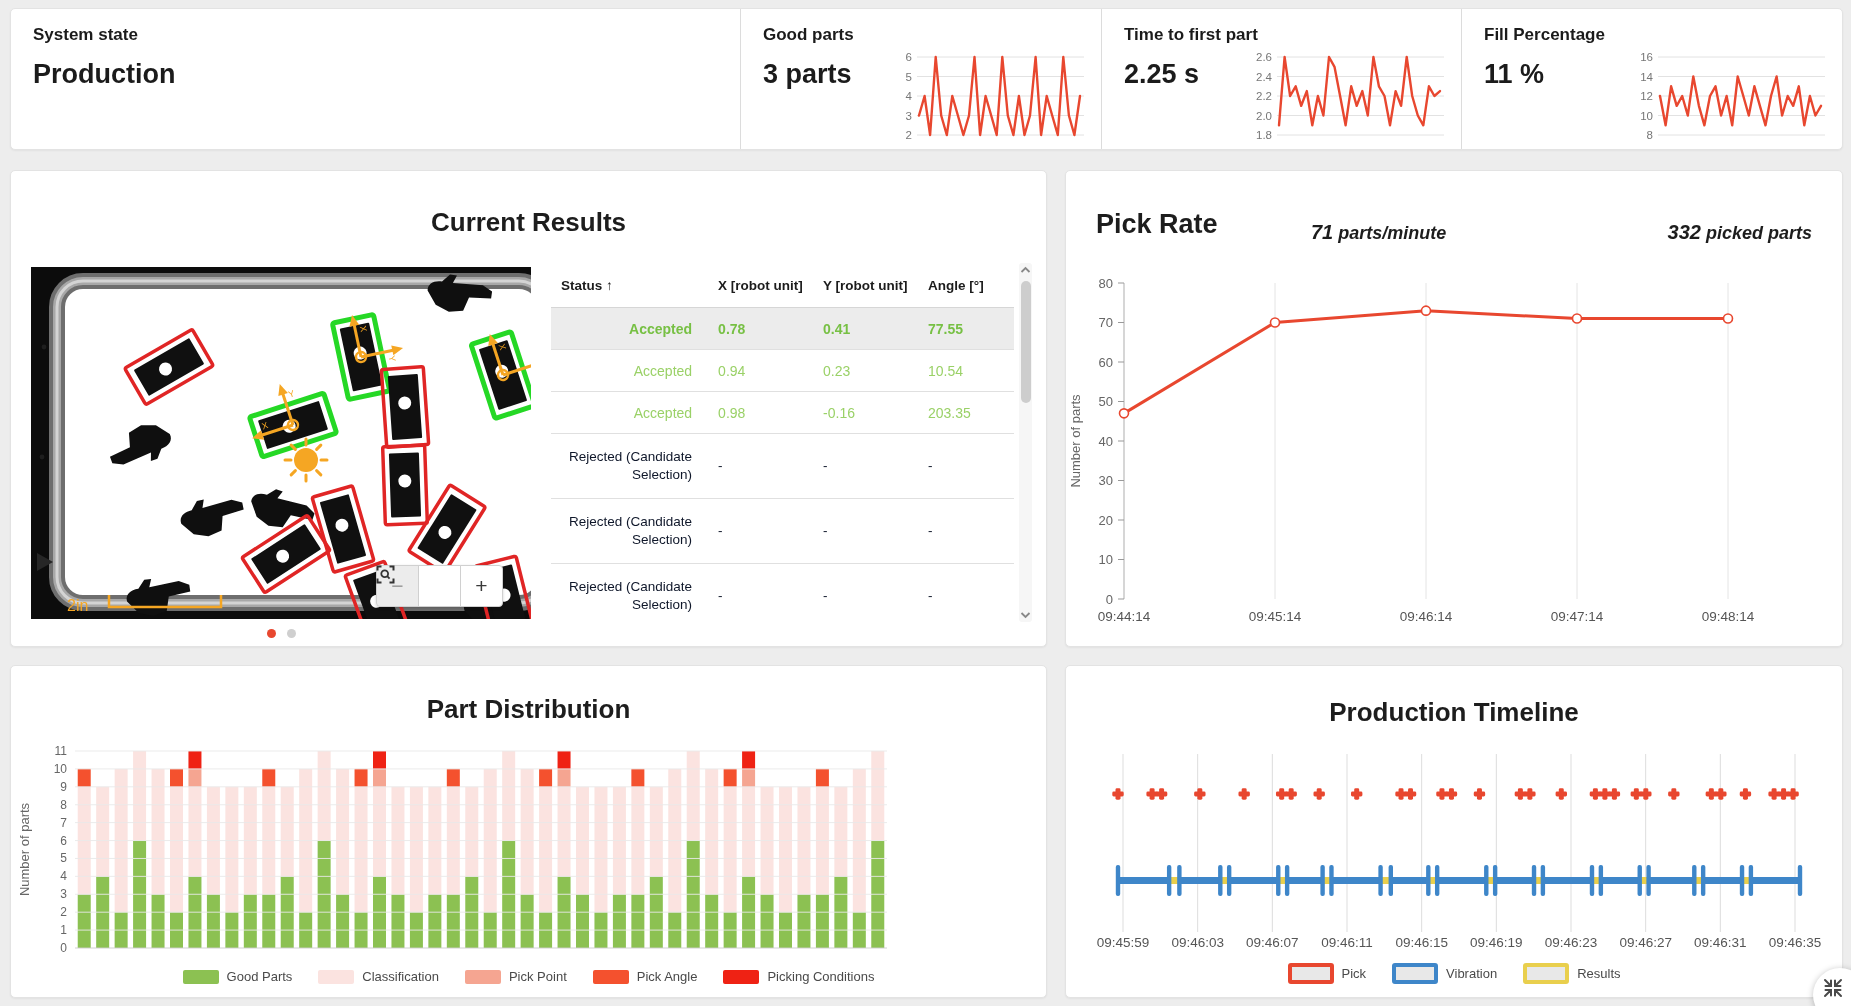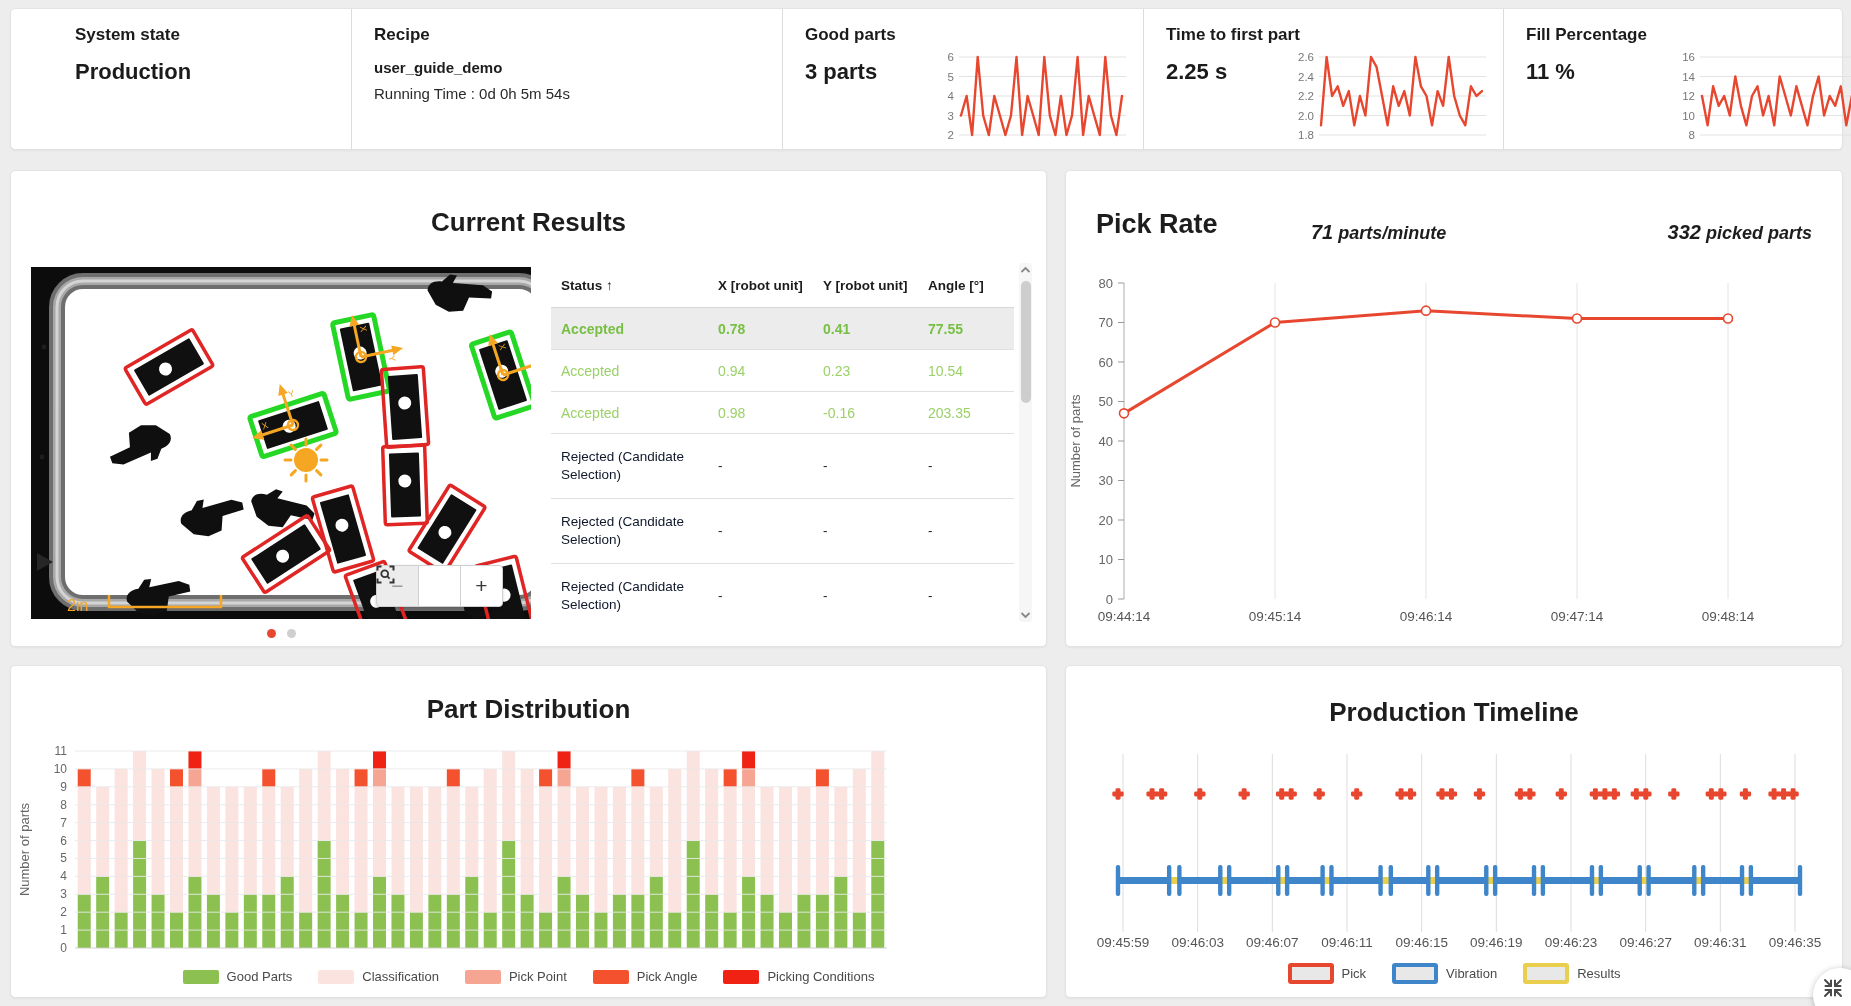--- a/index.html
+++ b/index.html
@@ -5,24 +5,24 @@
   html,body{margin:0;padding:0;}
   body{
     width:1851px;height:1006px;position:relative;overflow:hidden;
     background:#ededed;
     font-family:"Liberation Sans","DejaVu Sans",sans-serif;
     color:#1d1d1d;
   }
   .panel{position:absolute;background:#fff;border:1px solid #e3e3e3;border-radius:5px;box-shadow:0 1px 2px rgba(0,0,0,.05);}
   
   #topbar{left:10px;top:8px;width:1831px;height:140px;}
-  .tb-sec{position:absolute;top:0;bottom:0;margin-left:42px;}
+  .tb-sec{position:absolute;top:0;bottom:0;}
   .tb-sec + .tb-sec{border-left:1px solid #dcdcdc;}
   .tb-label{position:absolute;left:22px;top:16px;font-size:17px;font-weight:bold;color:#1b1b1b;}
-  .tb-big{position:absolute;left:22px;top:50px;font-size:22px;font-weight:bold;color:#1b1b1b;}
+  .tb-big{position:absolute;left:22px;top:50px;font-size:27px;font-weight:bold;color:#1b1b1b;}
   .tb-recipe{position:absolute;left:22px;top:50px;font-size:15px;font-weight:bold;}
   .tb-running{position:absolute;left:22px;top:76px;font-size:15px;color:#2a2a2a;}
   svg.spark{position:absolute;right:14px;top:38px;width:205px;height:95px;}
   
   #panel-current{left:10px;top:170px;width:1035px;height:475px;}
   #panel-pickrate{left:1065px;top:170px;width:776px;height:475px;}
   #panel-partdist{left:10px;top:665px;width:1035px;height:331px;}
   #panel-timeline{left:1065px;top:665px;width:776px;height:331px;}
   .panel-title{position:absolute;left:0;right:0;text-align:center;font-size:26px;font-weight:bold;color:#1d1d1d;}
   
@@ -38,21 +38,21 @@
   .dot{width:9px;height:9px;border-radius:50%;background:#cfcfcf;cursor:pointer;}
   .dot.active{background:#e8472f;}
   
   #tablewrap{position:absolute;left:540px;top:92px;right:14px;bottom:24px;overflow:hidden;}
   #results-table{position:absolute;left:0;top:0;right:18px;}
   .trow{display:grid;grid-template-columns:1.6fr 1fr 1fr .92fr;align-items:center;padding:0 6px 0 10px;border-bottom:1px solid #e0e0e0;gap:18px;}
   .trow.thead{font-size:13.5px;font-weight:bold;color:#1c1c1c;height:44px;border-bottom:1px solid #d6d6d6;}
   .trow.accepted{height:41px;font-size:14px;color:#9ad167;}
   .trow.accepted.selected{background:#ececec;font-weight:bold;color:#77c044;}
   .trow.rejected{min-height:52px;font-size:13.5px;color:#0f172a;line-height:1.35;padding-top:6px;padding-bottom:6px;}
-  .trow .stat{padding-right:8px;}
+  .trow .stat{padding-right:8px;text-align:right;}
   
   #vscroll{position:absolute;right:0;top:0;bottom:0;width:13px;background:#f6f6f6;border-radius:3px;}
   #vthumb{position:absolute;left:1.5px;top:18px;width:10px;height:122px;background:#cdcdcd;border-radius:5px;cursor:pointer;}
   .varrow{position:absolute;left:0;width:13px;height:14px;display:flex;align-items:center;justify-content:center;color:#8a8a8a;cursor:pointer;}
   
   #pr-title{position:absolute;left:30px;top:38px;font-size:27px;font-weight:bold;}
   #pr-rate{position:absolute;left:245px;top:50px;font-size:18px;font-style:italic;font-weight:bold;color:#1d1d1d;}
   #pr-picked{position:absolute;right:30px;top:50px;font-size:18px;font-style:italic;font-weight:bold;color:#1d1d1d;}
   .big-num{font-size:20px;}
   
@@ -65,25 +65,20 @@
   #fab{position:absolute;right:-16px;bottom:-16px;width:54px;height:54px;border-radius:50%;background:#fff;box-shadow:0 1px 6px rgba(0,0,0,.25);display:flex;align-items:center;justify-content:center;cursor:pointer;}
   #fab svg{margin:-14px 0 0 -14px;}
 </style>
 </head>
 <body>
 
 <header id="topbar" class="panel">
   <div class="tb-sec" style="left:0;width:298px">
     <div class="tb-label">System state</div>
     <div class="tb-big">Production</div>
-  </div>
-  <div class="tb-sec" style="left:298px;width:431px">
-    <div class="tb-label">Recipe</div>
-    <div class="tb-recipe">user_guide_demo</div>
-    <div class="tb-running">Running Time : 0d 0h 5m 54s</div>
   </div>
   <div class="tb-sec" style="left:729px;width:361px">
     <div class="tb-label">Good parts</div>
     <div class="tb-big">3 parts</div>
     <svg class="spark" viewBox="0 0 205 95">
         <line x1="34" y1="10" x2="201" y2="10" stroke="#e2e2e2" stroke-width="1"></line>
         <text x="29" y="14" text-anchor="end" font-size="11.5" fill="#777">6</text>
         <line x1="34" y1="29.5" x2="201" y2="29.5" stroke="#e2e2e2" stroke-width="1"></line>
         <text x="29" y="33.5" text-anchor="end" font-size="11.5" fill="#777">5</text>
         <line x1="34" y1="49" x2="201" y2="49" stroke="#e2e2e2" stroke-width="1"></line>

